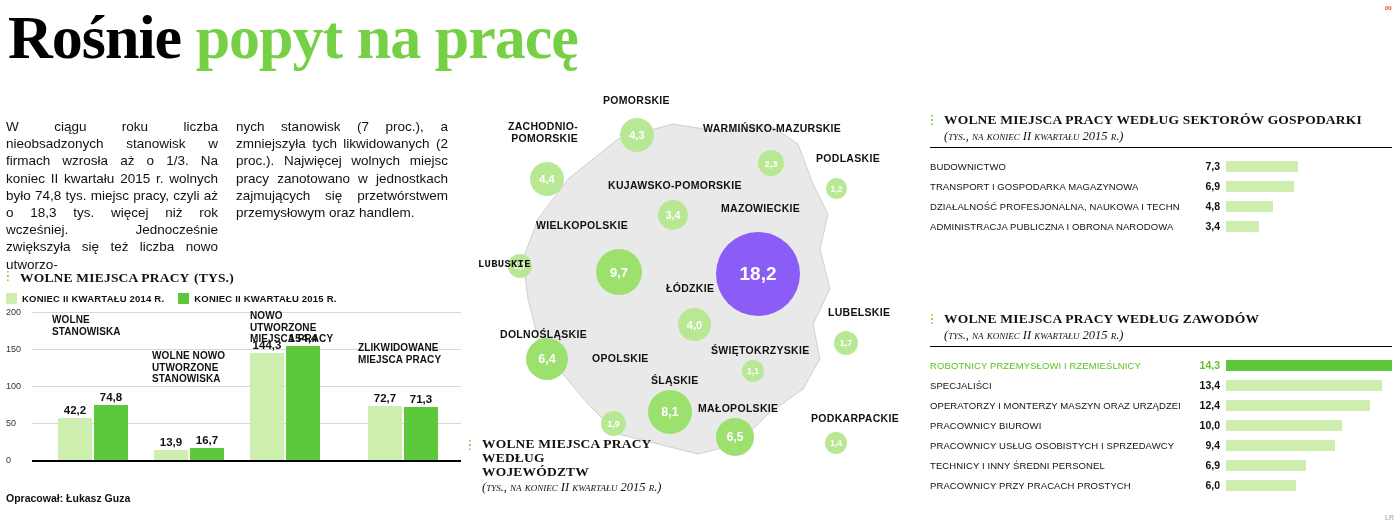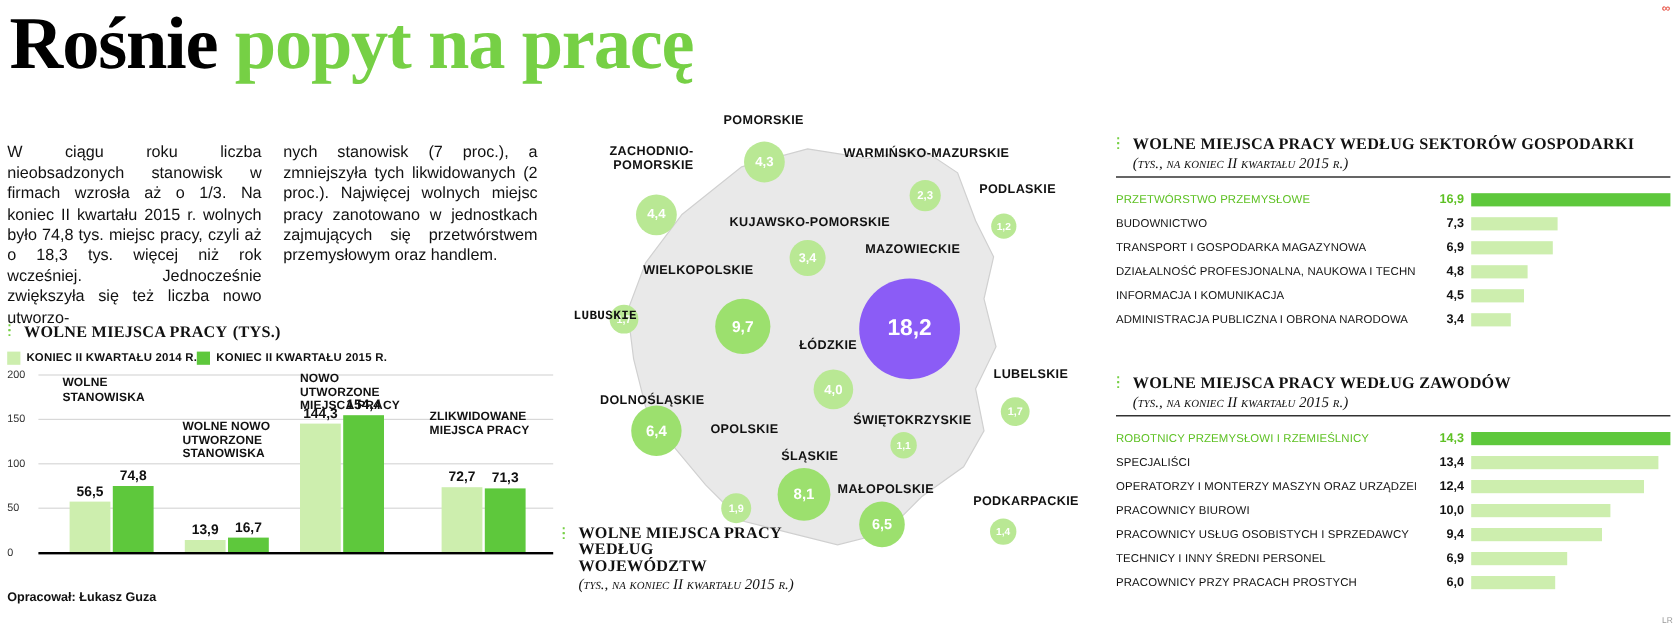--- a/index.html
+++ b/index.html
@@ -52,21 +52,21 @@
   .sec-title{
     font-family:"Liberation Serif", serif;
     font-weight:bold;font-size:13.5px;
     text-transform:uppercase;
     letter-spacing:.2px;
   }
   .sec-sub{
     font-family:"Liberation Serif", serif;
     font-style:italic;font-size:12.5px;color:#111;margin-top:1px;
   }
-  .legend{display:flex;margin-top:7px;align-items:center;}
+  .legend{display:flex;gap:14px;margin-top:7px;align-items:center;}
   .legend .item{display:flex;align-items:center;gap:5px;font-size:10px;letter-spacing:.2px;}
   .legend .sw{width:11px;height:11px;display:inline-block;}
   .sw.light{background:#cdeeae;}
   .sw.dark{background:#5ec83c;}
   .legend .lbl{font-weight:bold;font-size:9.5px;text-transform:uppercase;}
 
   .plot{position:relative;height:165px;margin-top:8px;}
   .axis-y{position:absolute;left:0;top:0;width:26px;height:148px;}
   .axis-y .tick{
     position:absolute;left:0;font-size:9px;color:#333;
@@ -186,21 +186,21 @@
         <div class="gl" style="top:0px"></div>
         <div class="gl" style="top:37px"></div>
         <div class="gl" style="top:74px"></div>
         <div class="gl" style="top:111px"></div>
       </div>
       <div class="baseline"></div>
 
       <div class="bars">
 
         <div class="bar" style="left:22px">
-          <div class="val" style="bottom:44px">56,5</div>
+          <div class="val" style="bottom:44px">42,2</div>
           <div class="fill" style="height:42px;background:#cdeeae"></div>
         </div>
         <div class="bar" style="left:58px">
           <div class="val" style="bottom:57px">74,8</div>
           <div class="fill" style="height:55px;background:#5ec83c"></div>
         </div>
 
         <div class="bar" style="left:118px">
           <div class="val" style="bottom:12px">13,9</div>
           <div class="fill" style="height:10px;background:#cdeeae"></div>
@@ -297,53 +297,39 @@
           <b>:</b>
           <b>:</b>
         </span>
       <div>
         <div class="sec-title">Wolne miejsca pracy według sektorów gospodarki</div>
         <div class="sec-sub">(tys., na koniec II kwartału 2015 r.)</div>
       </div>
     </div>
     <div class="sep"></div>
     <div class="rows">
-      <div class="row first">
-        <span class="name">PRZETWÓRSTWO PRZEMYSŁOWE</span>
-        <span class="num">16,9</span>
-        <span class="track">
-            <span class="barf" style="width:100%"></span>
-          </span>
-      </div>
       <div class="row">
         <span class="name">BUDOWNICTWO</span>
         <span class="num">7,3</span>
         <span class="track">
             <span class="barf" style="width:43.2%"></span>
           </span>
       </div>
       <div class="row">
         <span class="name">TRANSPORT I GOSPODARKA MAGAZYNOWA</span>
         <span class="num">6,9</span>
         <span class="track">
             <span class="barf" style="width:40.8%"></span>
           </span>
       </div>
       <div class="row">
         <span class="name">DZIAŁALNOŚĆ PROFESJONALNA, NAUKOWA I TECHNICZNA</span>
         <span class="num">4,8</span>
         <span class="track">
             <span class="barf" style="width:28.4%"></span>
-          </span>
-      </div>
-      <div class="row">
-        <span class="name">INFORMACJA I KOMUNIKACJA</span>
-        <span class="num">4,5</span>
-        <span class="track">
-            <span class="barf" style="width:26.6%"></span>
           </span>
       </div>
       <div class="row">
         <span class="name">ADMINISTRACJA PUBLICZNA I OBRONA NARODOWA</span>
         <span class="num">3,4</span>
         <span class="track">
             <span class="barf" style="width:20.1%"></span>
           </span>
       </div>
     </div>

